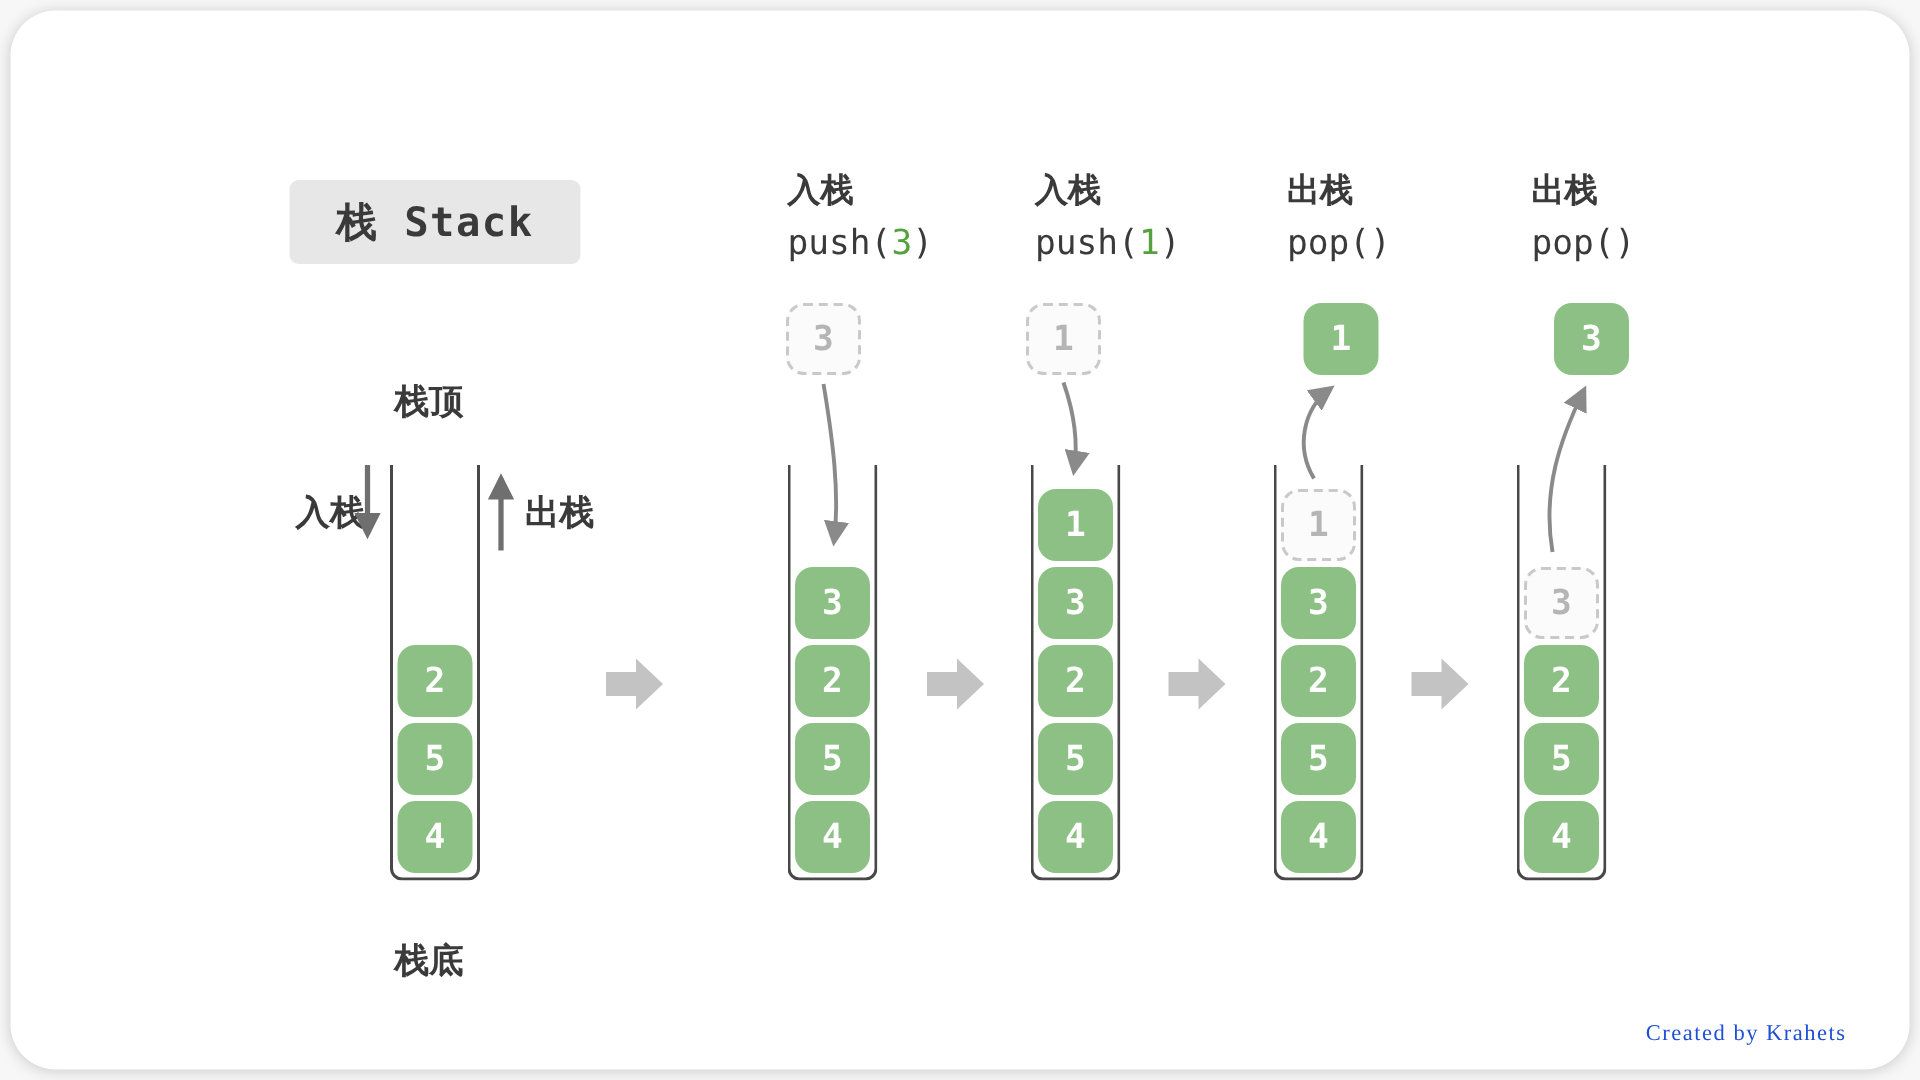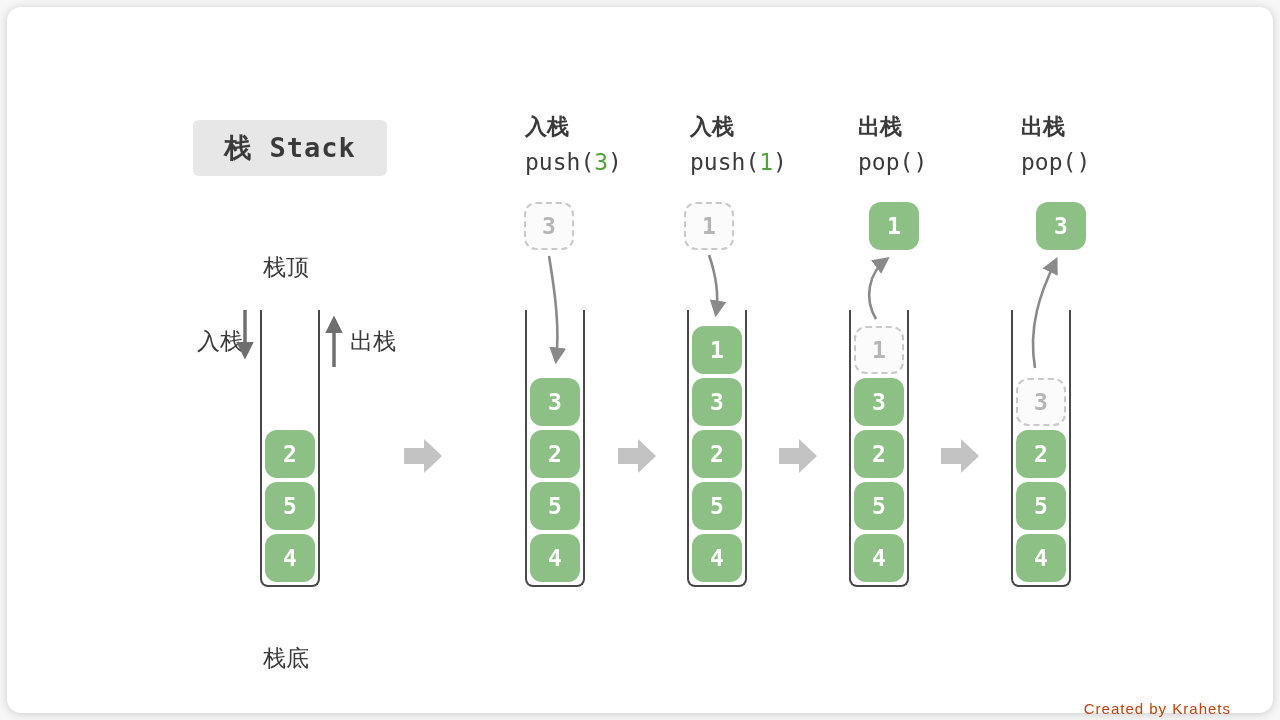--- a/index.html
+++ b/index.html
@@ -1,26 +1,26 @@
 <!DOCTYPE html>
 <html><head>
 <meta charset="utf-8">
 <style>
   html,body{margin:0;padding:0;background:#f7f7f7;width:1280px;height:720px;overflow:hidden;}
   .canvas{position:relative;width:1280px;height:720px;font-family:"Liberation Sans",sans-serif;}
   .card{position:absolute;left:7px;top:7px;width:1266px;height:706px;background:#ffffff;
-        border-radius:14px;box-shadow:0 1px 10px rgba(0,0,0,0.18);}
+        border-radius:30px;box-shadow:0 1px 10px rgba(0,0,0,0.18);}
 
   
   .title-box{position:absolute;left:186px;top:113px;width:194px;height:56px;background:#e7e7e7;
              border-radius:6px;display:flex;align-items:center;justify-content:center;
              font-family:"DejaVu Sans Mono",monospace;font-weight:700;font-size:27px;color:#3a3a3a;letter-spacing:1px;}
 
   
-  .cn-label{position:absolute;font-weight:400;font-size:23px;color:#3a3a3a;white-space:nowrap;text-align:right;}
+  .cn-label{position:absolute;font-weight:700;font-size:23px;color:#3a3a3a;white-space:nowrap;text-align:right;}
 
   
   .col-header{position:absolute;top:107px;white-space:nowrap;}
   .col-header .cn{font-weight:700;font-size:22px;color:#3a3a3a;line-height:26px;margin-bottom:9px;}
   .col-header .code{font-family:"DejaVu Sans Mono",monospace;font-weight:400;font-size:23px;color:#3a3a3a;line-height:26px;}
   .col-header .code .arg{color:#55a13e;}
 
   
   .stack{position:absolute;top:303px;width:60px;height:277px;box-sizing:border-box;background:#ffffff;
          border-left:2px solid #484848;border-right:2px solid #484848;border-bottom:2px solid #484848;
@@ -30,37 +30,37 @@
   .cell{width:50px;height:48px;box-sizing:border-box;border-radius:12px;
         display:flex;align-items:center;justify-content:center;
         font-family:"DejaVu Sans Mono",monospace;font-weight:700;font-size:23px;}
   .cell.green{background:#8cc084;color:#ffffff;}
   .cell.ghost{border:2px dashed #c9c9c9;background:#fbfbfb;color:#b5b5b5;}
   .stack .cell{position:absolute;left:3px;}
   .slot1{top:16px;}.slot2{top:68px;}.slot3{top:120px;}.slot4{top:172px;}.slot5{top:224px;}
   .float-cell{position:absolute;}
 
   
-  .watermark{position:absolute;right:42px;top:674px;font-family:Liberation Sans, sans-serif;
-             font-size:15px;color:#c2410c;letter-spacing:1px;margin-top:19px;}
+  .watermark{position:absolute;right:42px;top:674px;font-family:Liberation Serif, serif;
+             font-size:15px;color:#1d4ed8;letter-spacing:1px;}
 
   svg.overlay{position:absolute;left:0;top:0;pointer-events:none;}
 </style>
 </head>
 <body>
 
 <div class="canvas">
   <div class="card">
 
     <div class="title-box">
       <span>栈 Stack</span>
     </div>
 
     <div class="cn-label" style="left:256px;top:245px;">栈顶</div>
-    <div class="cn-label" style="left:256px;top:636px;">栈底</div>
+    <div class="cn-label" style="left:256px;top:618px;">栈底</div>
 
     <div class="cn-label" style="left:190px;top:319px;">入栈</div>
     <div class="cn-label" style="left:343px;top:319px;">出栈</div>
 
     <div class="col-header" style="left:518px;">
       <div class="cn">入栈</div>
       <div class="code"><span>push(</span><span class="arg">3</span><span>)</span></div>
     </div>
     <div class="col-header" style="left:683px;">
       <div class="cn">入栈</div>

